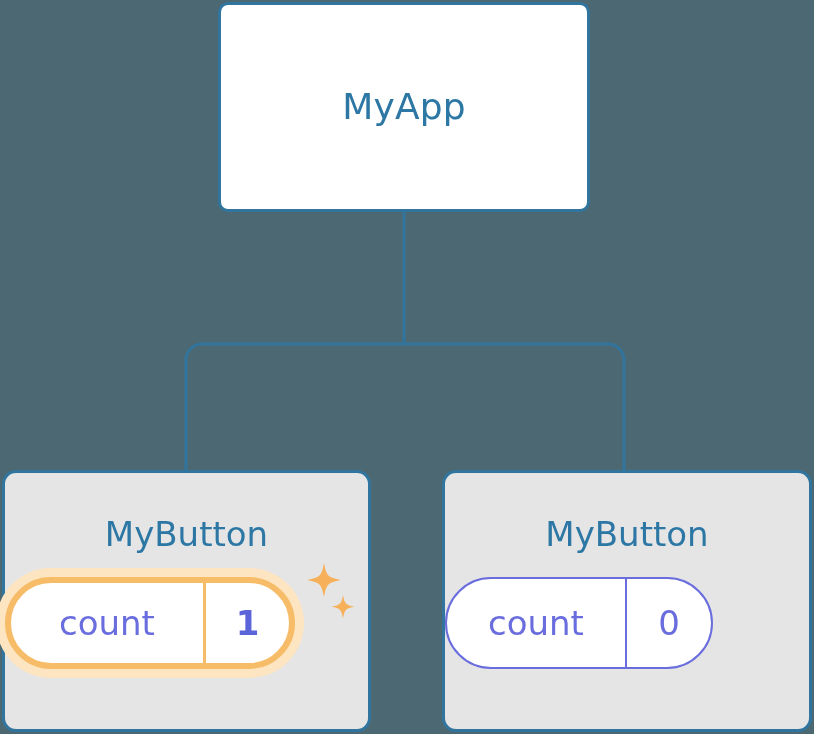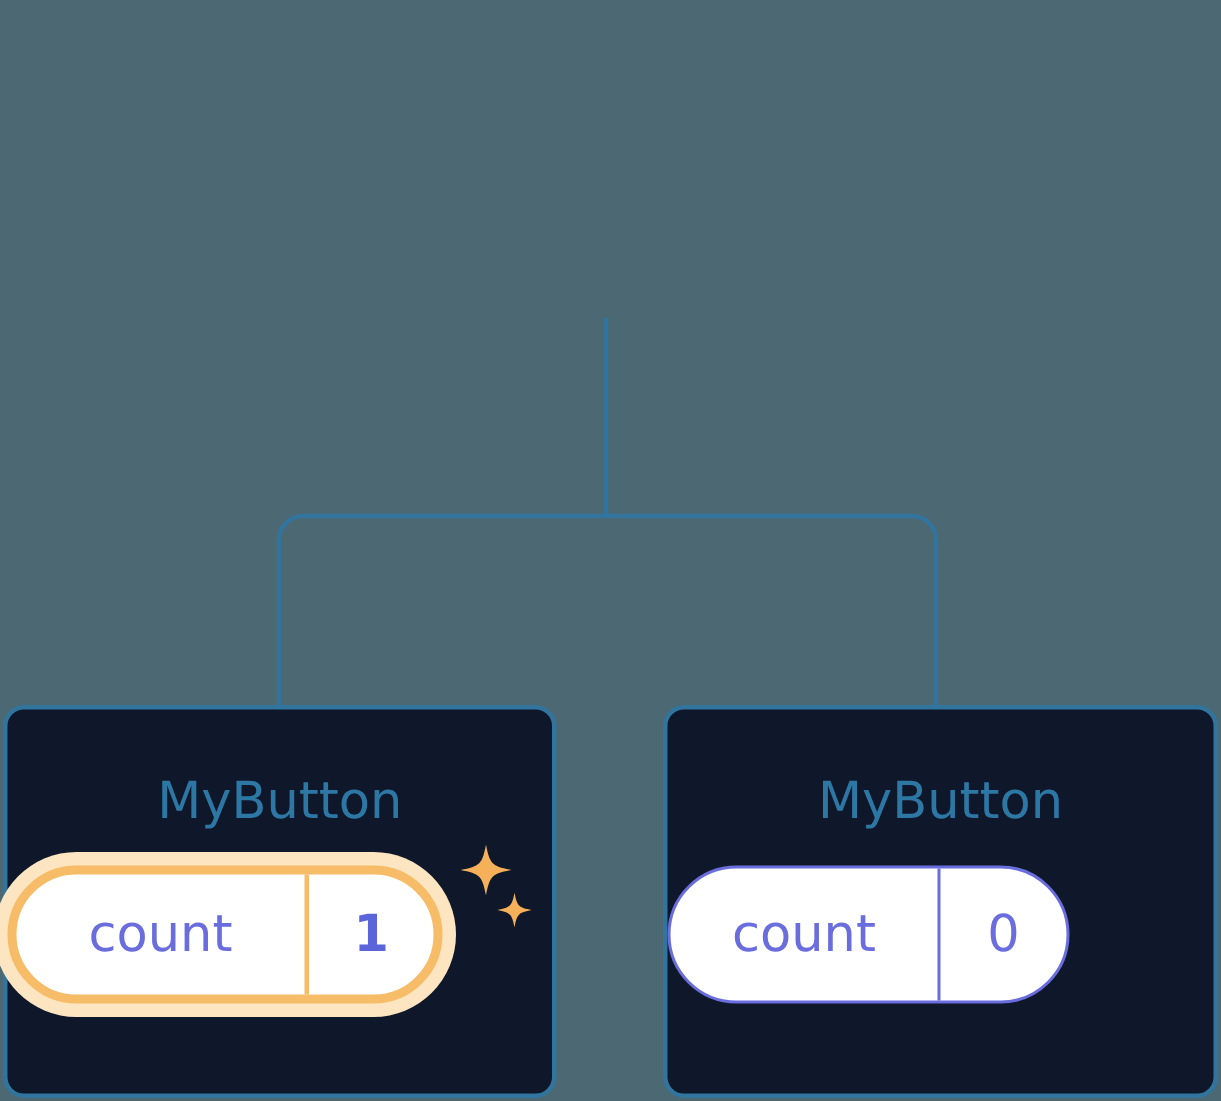--- a/index.html
+++ b/index.html
@@ -57,21 +57,21 @@
     font-size: 36px;
     font-weight: 400;
     letter-spacing: 0.2px;
     line-height: 1;
     white-space: nowrap;
   }
 
   
   .child-card {
     position: absolute;
-    background: #0f172a;
+    background: #e5e5e5;
     border: 3px solid #31759e;
     border-radius: 14px;
     box-sizing: border-box;
     padding-top: 44px;
   }
 
   #child-left {
     left: 2px;
     top: 470px;
     width: 369px;
@@ -173,20 +173,23 @@
 <body>
 
 <div id="stage">
 
   <svg id="connectors" viewBox="0 0 814 734" width="814" height="734" aria-hidden="true">
     <path d="M 404 212 L 404 344" fill="none" stroke="#31759e" stroke-width="3"></path>
     <path d="M 404 344 L 202 344 A 16 16 0 0 0 186 360 L 186 472" fill="none" stroke="#31759e" stroke-width="3"></path>
     <path d="M 404 344 L 608 344 A 16 16 0 0 1 624 360 L 624 472" fill="none" stroke="#31759e" stroke-width="3"></path>
   </svg>
 
+  <div id="root-node" class="node-card">
+    <div class="node-title">MyApp</div>
+  </div>
 
   <div id="child-left" class="child-card">
     <div class="child-title">MyButton</div>
 
     <div class="pill-wrap">
       <div class="pill highlight">
         <div class="pill-key">count</div>
         <div class="pill-val">1</div>
       </div>
 

